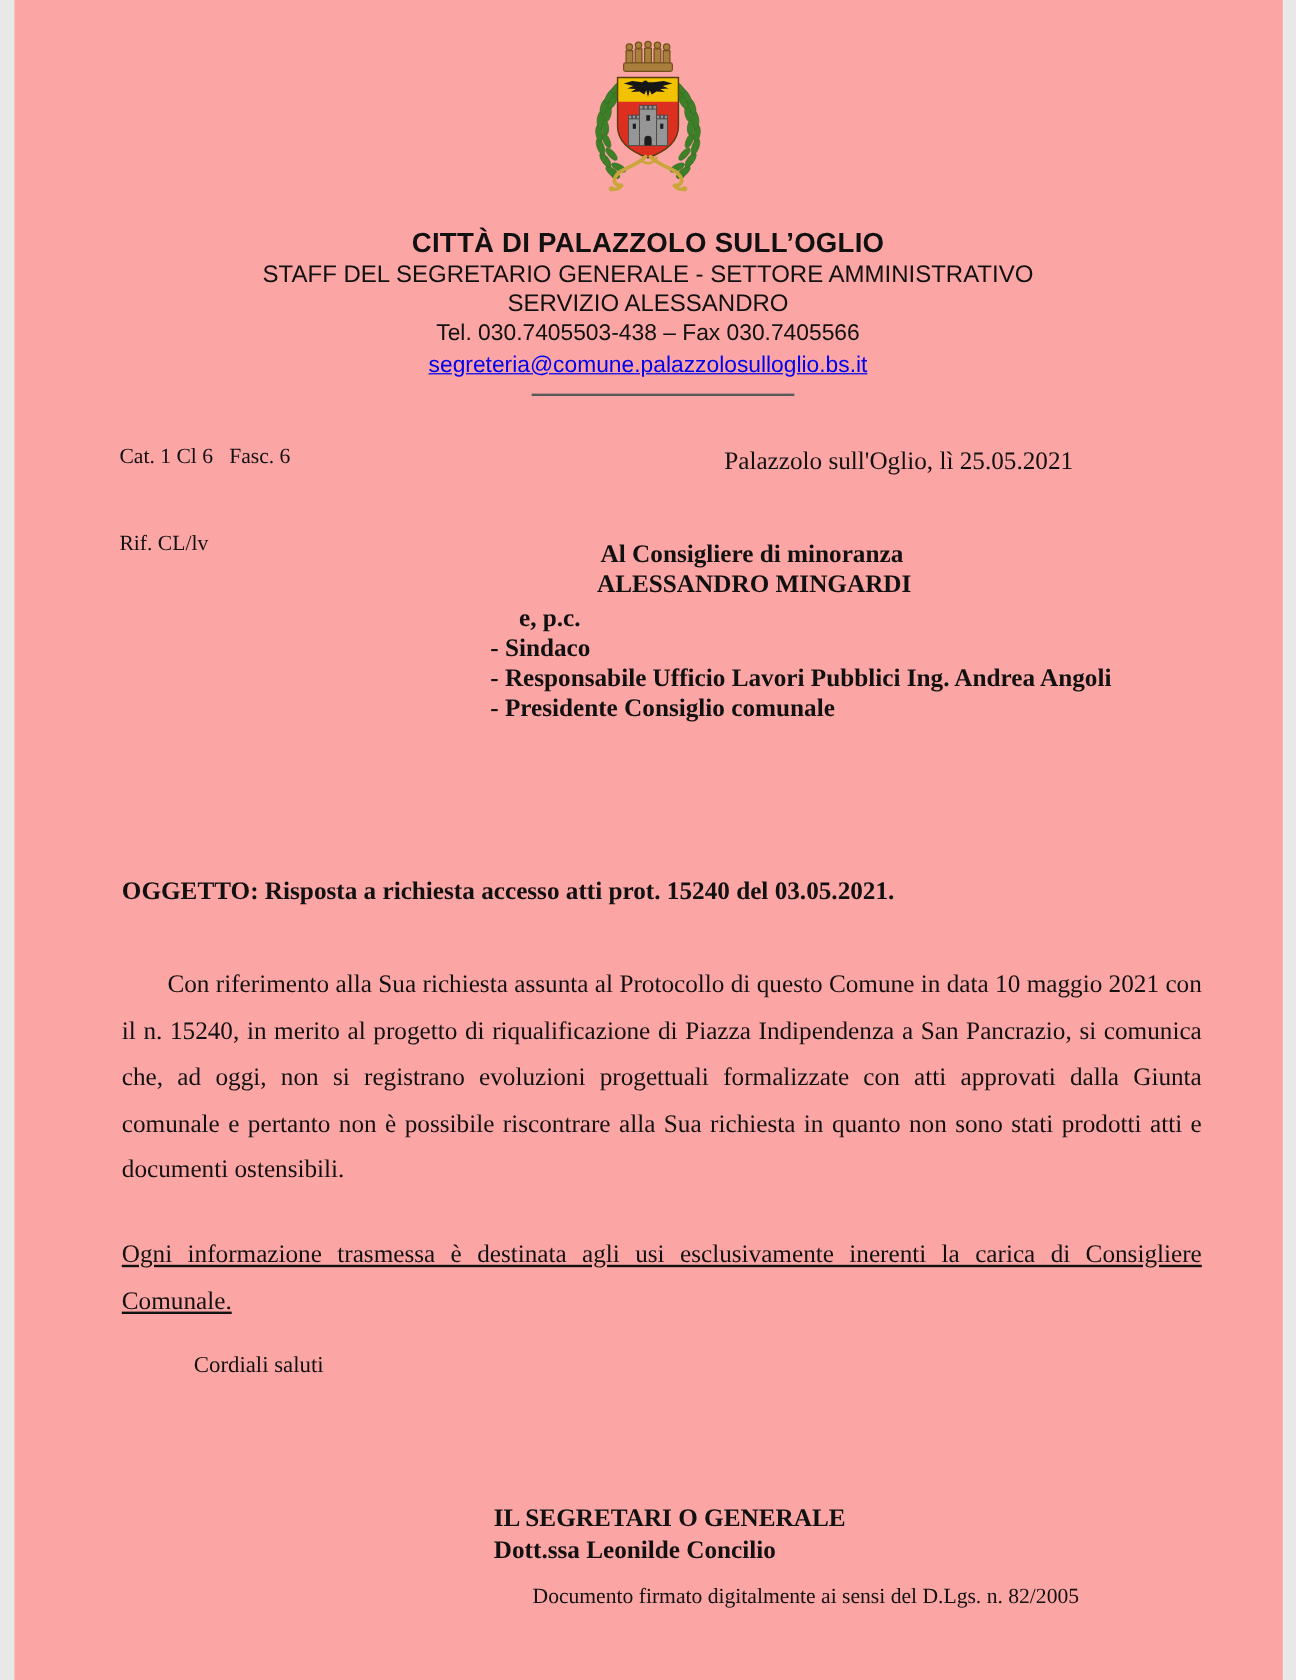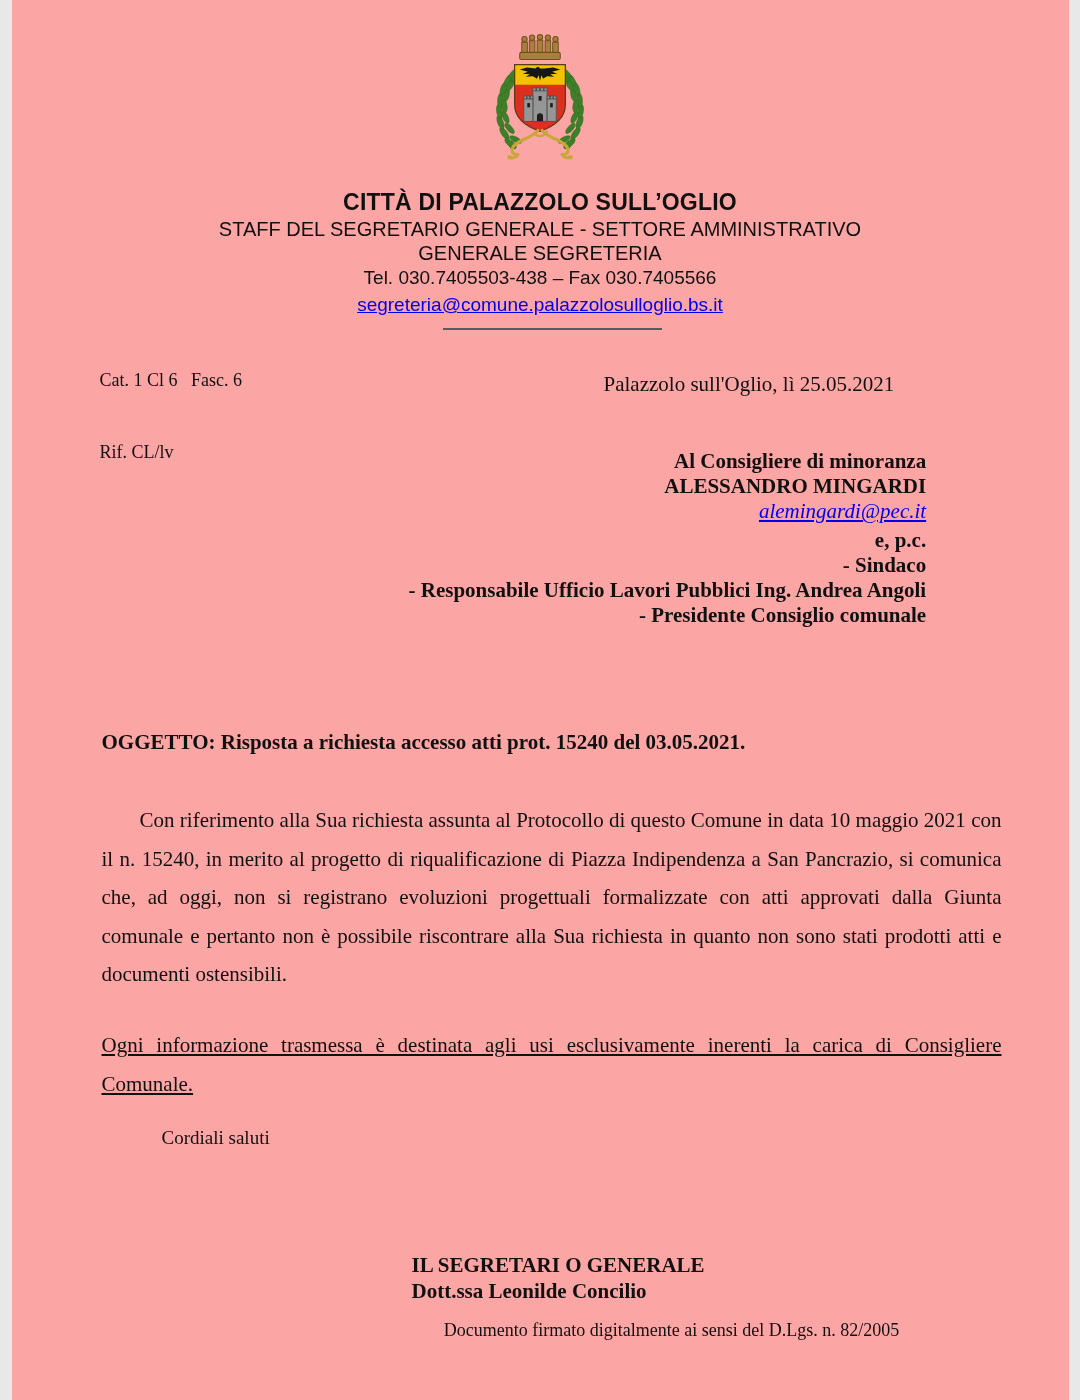--- a/index.html
+++ b/index.html
@@ -65,21 +65,20 @@
   }
   
   .recipients {
     position: absolute;
     left: 397px;
     top: 449px;
     font-size: 21px;
     font-weight: bold;
     line-height: 25px;
     white-space: nowrap;
-    text-align: right;
   }
   .r-title { margin-left: 92px; }
   .r-name  { margin-left: 89px; }
   .r-email { margin-left: 91px; font-weight: normal; }
   a.link-serif {
     color: #0000ee;
     font-style: italic;
     text-decoration: underline;
     cursor: pointer;
   }
@@ -217,41 +216,38 @@
         <path d="M67 103 C75 112 88 112 92 120 C94 125 90 128 86 126 C89 130 93 131 95 129"></path>
         <path d="M59 106 C64 110 69 109 72 104" stroke-width="2.2"></path>
         <circle cx="35" cy="129.5" r="2.2" fill="#c9a53a" stroke="none"></circle>
         <circle cx="95" cy="129.5" r="2.2" fill="#c9a53a" stroke="none"></circle>
       </g>
     </svg>
   </div>
 
   <div class="hdr hdr-org">CITTÀ DI PALAZZOLO SULL’OGLIO</div>
   <div class="hdr hdr-dept">STAFF DEL SEGRETARIO GENERALE - SETTORE AMMINISTRATIVO</div>
-  <div class="hdr hdr-service">GENERALE SEGRETERIA</div>
+  <div class="hdr hdr-service">SERVIZIO ALESSANDRO</div>
   <div class="hdr hdr-phone">Tel. 030.7405503-438 – Fax 030.7405566</div>
   <div class="hdr hdr-email">
     <a class="link-sans">segreteria@comune.palazzolosulloglio.bs.it</a>
   </div>
 
   <div class="separator"></div>
 
   <div class="refblock">
     <div>Cat. 1 Cl 6   Fasc. 6</div>
     <div>Rif. CL/lv</div>
   </div>
 
   <div class="dateline">Palazzolo sull'Oglio, lì 25.05.2021</div>
 
   <div class="recipients">
     <div class="r-title">Al Consigliere di minoranza</div>
     <div class="r-name">ALESSANDRO MINGARDI</div>
-    <div class="r-email">
-      <a class="link-serif">alemingardi@pec.it</a>
-    </div>
     <div class="r-cc">e, p.c.</div>
     <div>- Sindaco</div>
     <div>- Responsabile Ufficio Lavori Pubblici Ing. Andrea Angoli</div>
     <div>- Presidente Consiglio comunale</div>
   </div>
 
   <div class="subject">OGGETTO: Risposta a richiesta accesso atti prot. 15240 del 03.05.2021.</div>
 
   <div class="para-main">Con riferimento alla Sua richiesta assunta al Protocollo di questo Comune in data 10 maggio 2021 con il n. 15240, in merito al progetto di riqualificazione di Piazza Indipendenza a San Pancrazio, si comunica che, ad oggi, non si registrano evoluzioni progettuali formalizzate con atti approvati dalla Giunta comunale e pertanto non è possibile riscontrare alla Sua richiesta in quanto non sono stati prodotti atti e documenti ostensibili.</div>
   <div class="para-disclaimer">Ogni informazione trasmessa è destinata agli usi esclusivamente inerenti la carica di Consigliere Comunale.</div>

